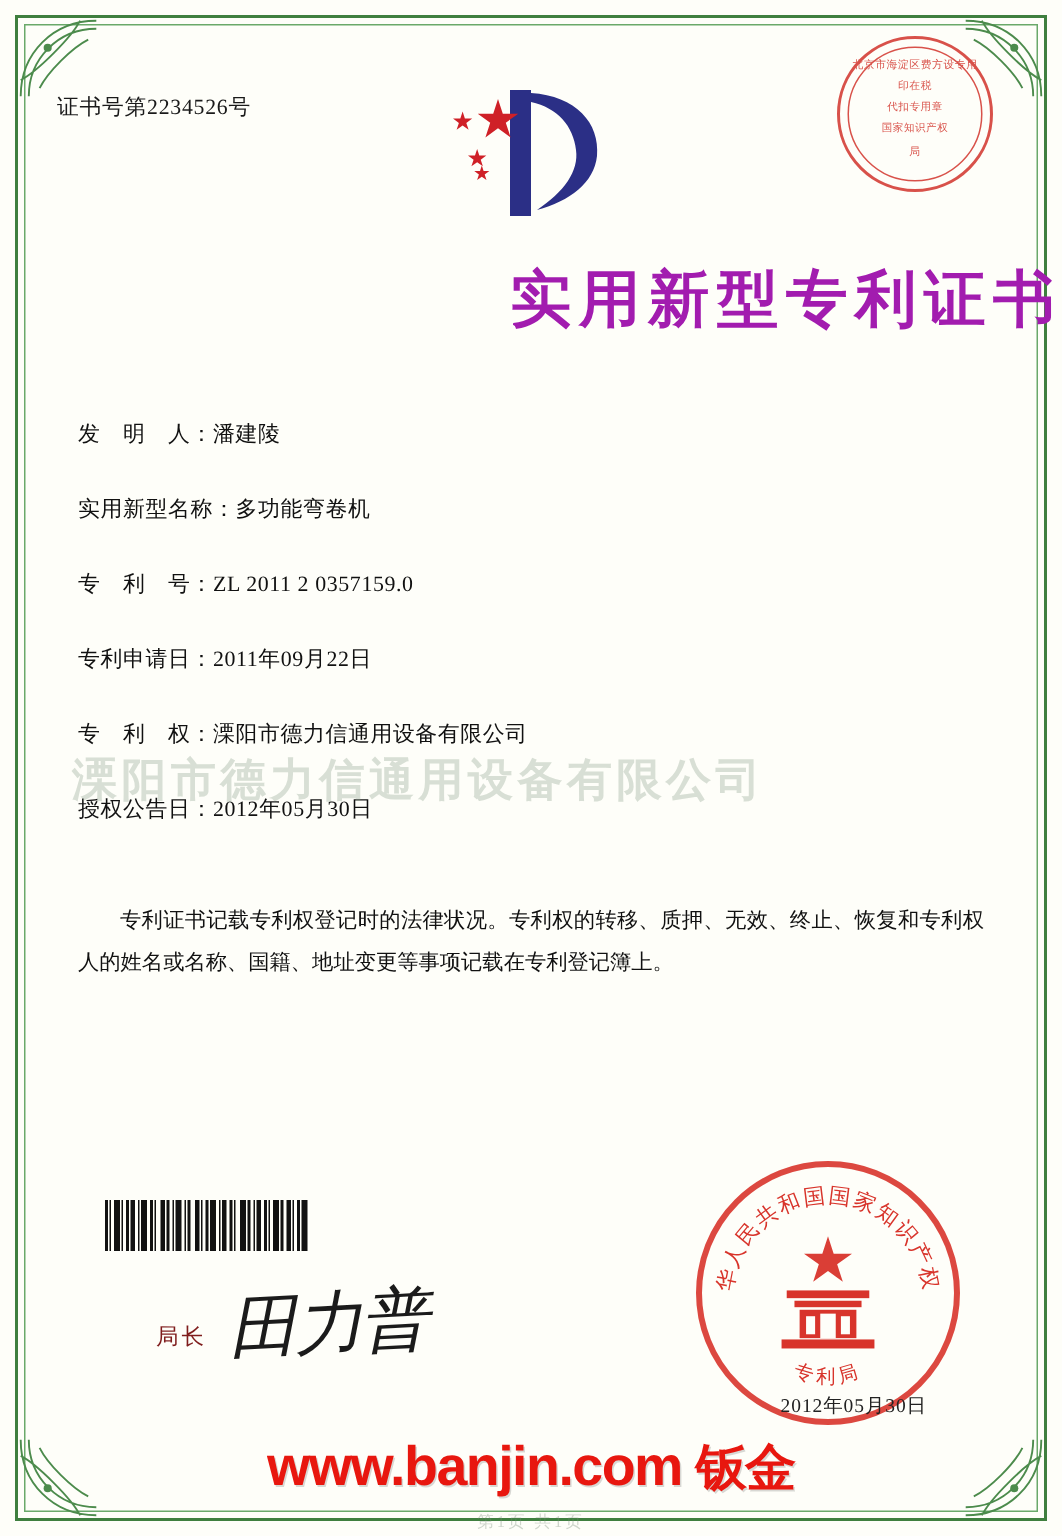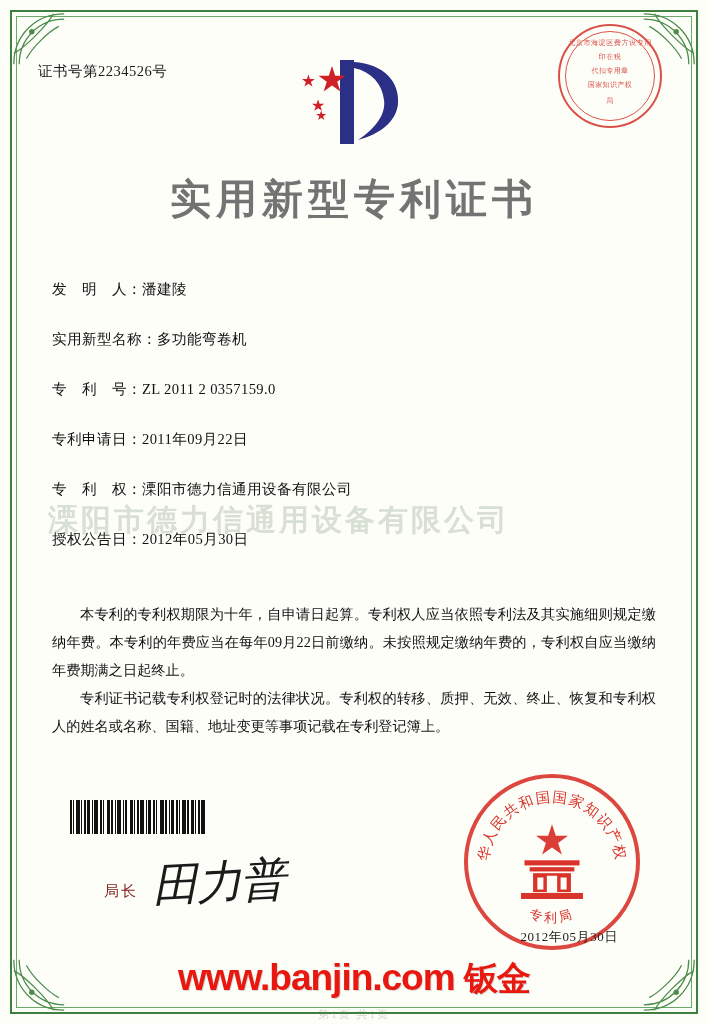--- a/index.html
+++ b/index.html
@@ -80,25 +80,25 @@
   .stamp-top .l1 { top: 13px; font-family: Liberation Serif, serif; }
   .stamp-top .l2 { top: 27px; }
   .stamp-top .l3 { top: 41px; font-size: 7px; }
   .stamp-top .l4 { top: 55px; font-size: 7px; }
   .stamp-top .l5 { top: 71px; font-size: 7.2px; }
 
   
   .main-title {
     position: absolute;
     left: 0; right: 0; top: 172px;
-    text-align: center;
+    text-align: right;
     font-size: 41px;
     font-weight: bold;
     letter-spacing: 5px;
-    color: #737373;
+    color: #a21caf;
     font-family: "Liberation Serif", "DejaVu Serif", serif;
   }
 
   
   .fields {
     position: absolute;
     left: 52px; top: 280px;
     width: 600px;
   }
   .frow {
@@ -301,21 +301,20 @@
     </div>
     <div class="frow">
       <span class="flabel">授权公告日：</span>
       <span class="fvalue">2012年05月30日</span>
     </div>
   </div>
 
   <div class="watermark">溧阳市德力信通用设备有限公司</div>
 
   <div class="body-text">
-    <p>本专利的专利权期限为十年，自申请日起算。专利权人应当依照专利法及其实施细则规定缴纳年费。本专利的年费应当在每年09月22日前缴纳。未按照规定缴纳年费的，专利权自应当缴纳年费期满之日起终止。</p>
     <p>专利证书记载专利权登记时的法律状况。专利权的转移、质押、无效、终止、恢复和专利权人的姓名或名称、国籍、地址变更等事项记载在专利登记簿上。</p>
   </div>
 
   <div class="barcode">
     <i style="width:2px"></i>
       <i style="width:1px;background:transparent"></i>
     <i style="width:1px"></i>
       <i style="width:2px;background:transparent"></i>
     <i style="width:4px"></i>
       <i style="width:1px;background:transparent"></i>

